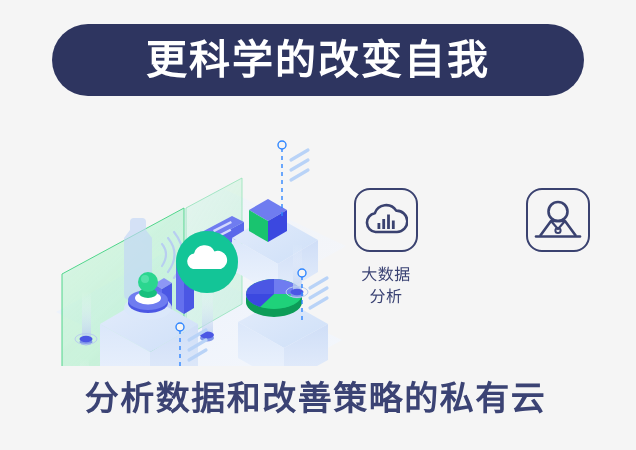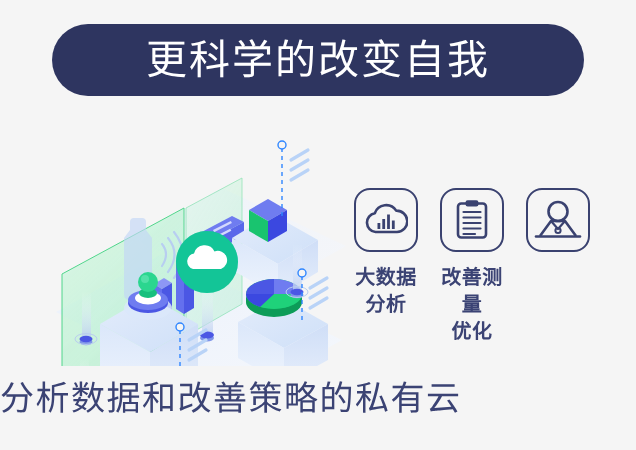--- a/index.html
+++ b/index.html
@@ -13,51 +13,51 @@
   .page{position:relative;width:636px;height:450px;background:#f5f5f5;}
 
   
   .title-pill{
     position:absolute;left:52px;top:24px;width:532px;height:72px;
     background:#2e3560;border-radius:36px;
     display:flex;align-items:center;justify-content:center;
     box-sizing:border-box;
   }
   .title-text{
-    color:#ffffff;font-size:41px;font-weight:400;letter-spacing:2px;
+    color:#ffffff;font-size:41px;font-weight:700;letter-spacing:2px;
     line-height:1;white-space:nowrap;
     font-family:"DejaVu Sans","Liberation Sans",sans-serif;
   }
 
   
   .illo{position:absolute;left:46px;top:126px;width:300px;height:240px;}
   .illo svg{display:block;}
 
   
   .features{
     position:absolute;left:348px;top:188px;width:248px;height:140px;
     display:flex;justify-content:space-between;align-items:flex-start;
   }
   .feature{width:76px;display:flex;flex-direction:column;align-items:center;}
   .feature-icon{
     width:64px;height:64px;border:2px solid #3a4270;border-radius:16px;
     box-sizing:border-box;display:flex;align-items:center;justify-content:center;
     background:#f5f5f5;
   }
   .feature-label{
-    margin-top:12px;color:#3b4374;font-size:20px;font-weight:700;
+    margin-top:12px;color:#3b4374;font-size:16px;font-weight:400;
     line-height:1.35;text-align:center;letter-spacing:.5px;
     font-family:"DejaVu Sans","Liberation Sans",sans-serif;
   }
   .feature-label span{display:block;}
 
   
   .tagline{
-    position:absolute;left:0;top:378px;width:631px;text-align:left;
-    color:#3b4374;font-size:34px;font-weight:400;letter-spacing:1.5px;
+    position:absolute;left:0;top:378px;width:631px;text-align:center;
+    color:#3b4374;font-size:34px;font-weight:700;letter-spacing:1.5px;
     line-height:1.2;white-space:nowrap;
     font-family:"DejaVu Sans","Liberation Sans",sans-serif;
   }
 </style>
 </head>
 <body>
 
 <div class="page">
 
   <div class="title-pill">
@@ -268,39 +268,20 @@
             <rect x="27.9" y="20.5" width="2.8" height="8.5"></rect>
           </g>
         </svg>
       </div>
       <div class="feature-label">
         <span>大数据</span>
         <span>分析</span>
       </div>
     </div>
 
-    <div class="feature">
-      <div class="feature-icon">
-        <svg width="40" height="44" viewBox="0 0 40 44" xmlns="http://www.w3.org/2000/svg">
-          <rect x="6" y="5.5" width="28" height="34" rx="3.2" ry="3.2" fill="none" stroke="#3a4270" stroke-width="2.6"></rect>
-          <rect x="13.5" y="2.2" width="13" height="6.2" rx="2.2" ry="2.2" fill="#3a4270"></rect>
-          <g stroke="#3a4270" stroke-width="2.2" stroke-linecap="round">
-            <line x1="11.5" y1="14" x2="28.5" y2="14"></line>
-            <line x1="11.5" y1="19.5" x2="28.5" y2="19.5"></line>
-            <line x1="11.5" y1="25" x2="28.5" y2="25"></line>
-            <line x1="11.5" y1="30.5" x2="28.5" y2="30.5"></line>
-            <line x1="11.5" y1="36" x2="23" y2="36"></line>
-          </g>
-        </svg>
-      </div>
-      <div class="feature-label">
-        <span>改善测量</span>
-        <span>优化</span>
-      </div>
-    </div>
 
     <div class="feature">
       <div class="feature-icon">
         <svg width="48" height="42" viewBox="0 0 48 42" xmlns="http://www.w3.org/2000/svg">
           <circle cx="24" cy="12.5" r="9.5" fill="none" stroke="#3a4270" stroke-width="2.6"></circle>
           <path d="M24,22 L17,22 L6,37 M24,22 L31,22 L42,37" fill="none" stroke="#3a4270" stroke-width="2.6" stroke-linejoin="round"></path>
           <path d="M17,22 L24,30 L31,22" fill="none" stroke="#3a4270" stroke-width="2.2" stroke-linejoin="round"></path>
           <circle cx="24" cy="31.5" r="2.6" fill="none" stroke="#3a4270" stroke-width="2"></circle>
           <line x1="2" y1="37.5" x2="46" y2="37.5" stroke="#3a4270" stroke-width="2.6" stroke-linecap="round"></line>
         </svg>

